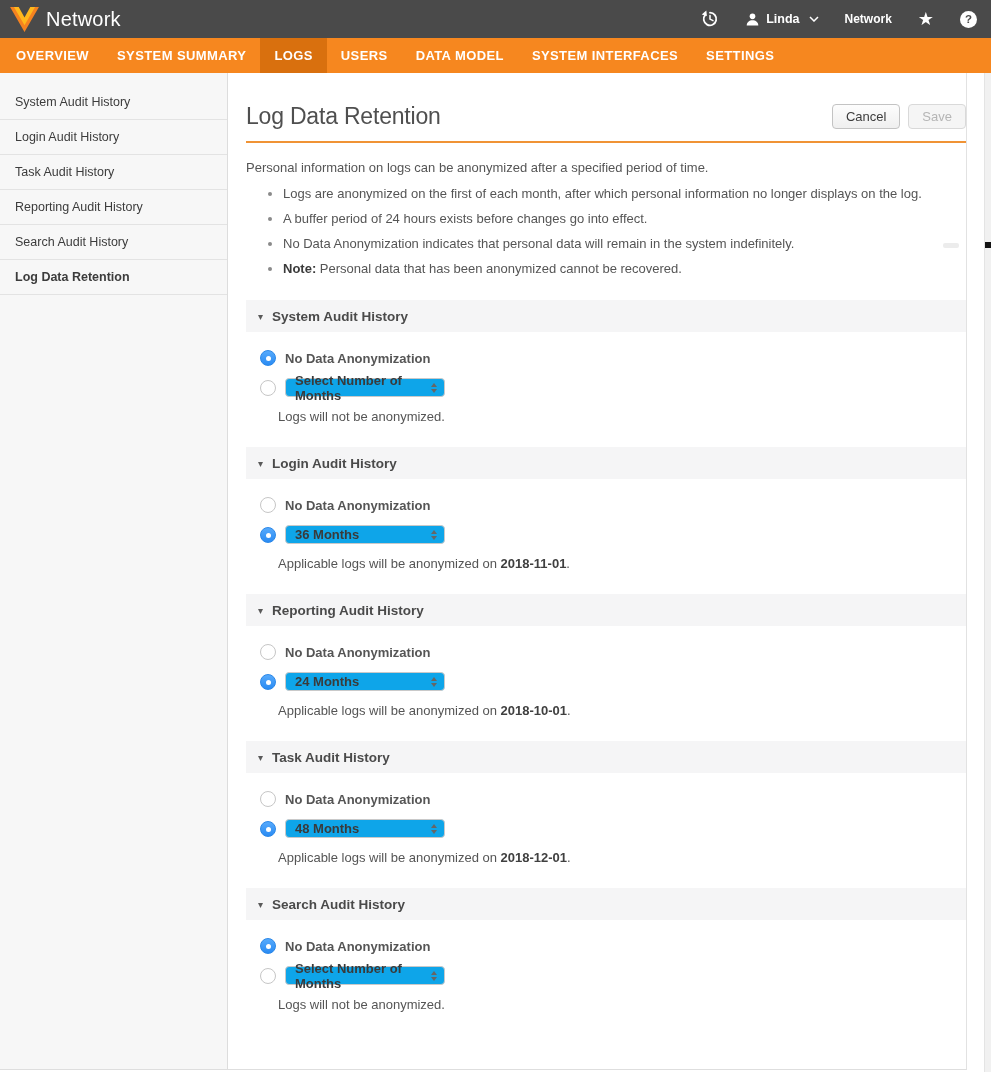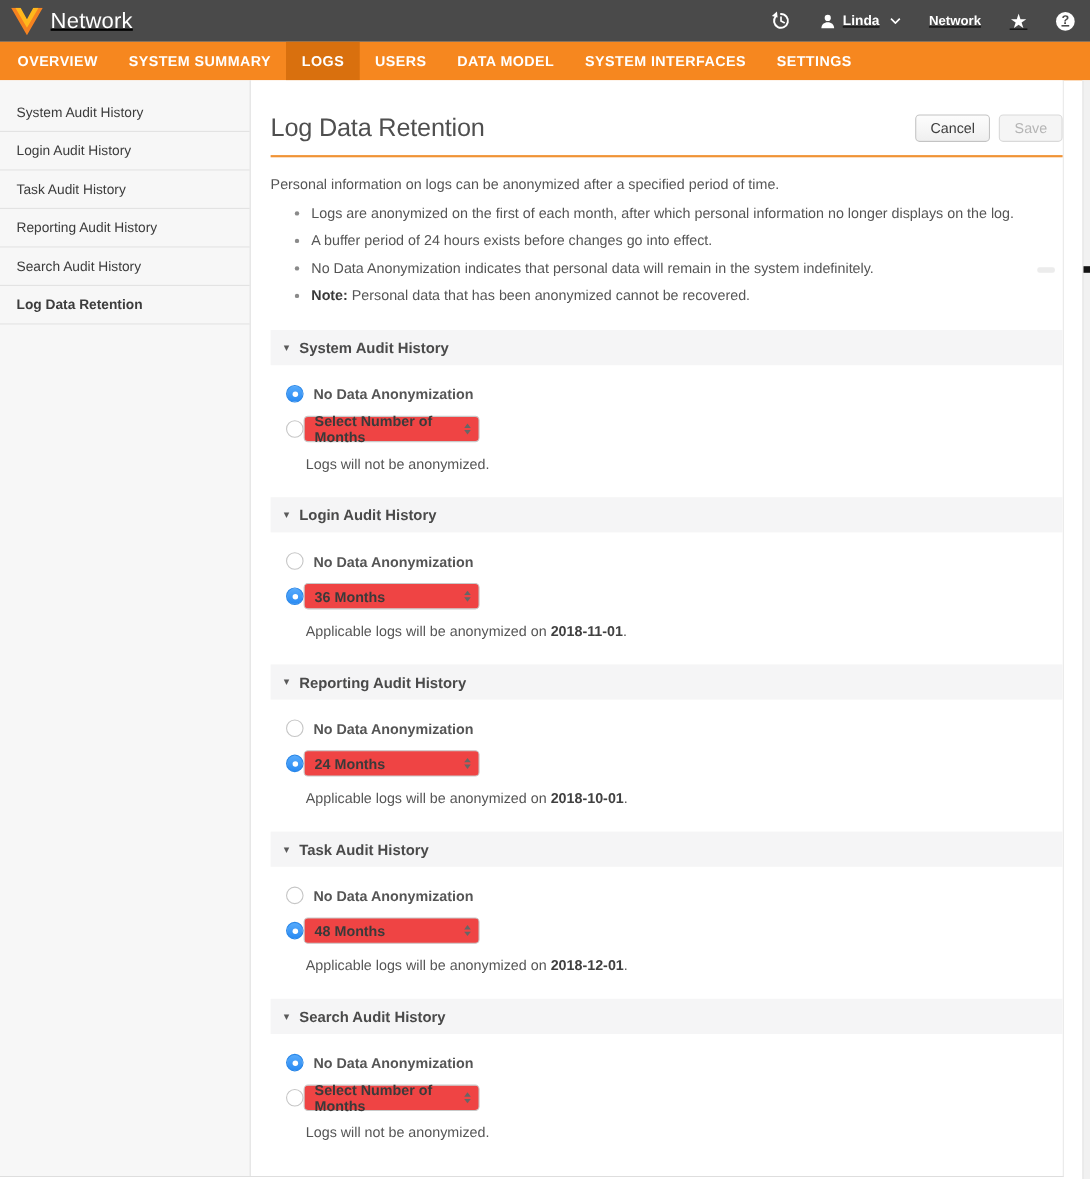--- a/index.html
+++ b/index.html
@@ -1,21 +1,21 @@
 <!DOCTYPE html>
 <html><head>
 <meta charset="utf-8">
 <style>
   * { margin:0; padding:0; box-sizing:border-box; }
   html,body { width:991px; height:1072px; overflow:hidden; background:#fff;
               font-family:"Liberation Sans", sans-serif; position:relative; }
 
   
   .topbar { height:38px; background:#4a4a4a; display:flex; align-items:center;
-            justify-content:space-between; padding:0 14px 0 10px;text-decoration:underline; }
+            justify-content:space-between; padding:0 14px 0 10px; }
   .brand { display:flex; align-items:center; gap:7px; cursor:pointer; }
   .brand svg { width:29px; height:25px; }
   .brand-text { color:#fff; font-size:20px; font-weight:500; letter-spacing:0.2px; }
   .topbar-right { display:flex; align-items:center; gap:26px; }
   .hist-icon svg { width:18px; height:18px; display:block; }
   .user { display:flex; align-items:center; gap:6px; cursor:pointer; }
   .user svg.person { width:15px; height:15px; }
   .user-name { color:#fff; font-size:12.5px; font-weight:bold; }
   .user svg.chev { width:10px; height:6px; margin-left:3px; }
   .env-label { color:#fff; font-size:12px; font-weight:bold; cursor:pointer; }
@@ -65,22 +65,22 @@
 
   .row { display:flex; align-items:center; margin-left:14px;font-weight:bold; }
   .row.r1 { margin-top:18px; }
   .row.r2 { margin-top:12px; }
   .radio { width:16px; height:16px; border-radius:50%; background:#fff;
            border:1px solid #c6c6c6; flex:0 0 16px; position:relative; cursor:pointer; }
   .radio.checked { border:1px solid #2a87e8; background:linear-gradient(#56aafc,#2a8bf3); }
   .radio.checked::after { content:""; position:absolute; left:5px; top:5px; width:5px;
            height:5px; border-radius:50%; background:#fff; }
   .radio-label { font-size:13px; color:#555; margin-left:9px; }
-  .select { width:160px; height:24px; border:1px solid #c9c9c9;
-            border-radius:4px; background:#ef4444; display:flex; align-items:center;
+  .select { width:160px; height:19px; margin-left:9px; border:1px solid #c9c9c9;
+            border-radius:4px; background:#0ea5e9; display:flex; align-items:center;
             justify-content:space-between; padding:0 7px 0 9px; font-size:13px;
             color:#3a3a3a; cursor:pointer; }
   .stepper { display:flex; flex-direction:column; gap:2px; }
   .stepper i { display:block; width:0; height:0; border-left:3.5px solid transparent;
                border-right:3.5px solid transparent; }
   .stepper i.up { border-bottom:4px solid #666; }
   .stepper i.dn { border-top:4px solid #666; }
   .note { margin:12px 0 0 32px; font-size:13px; color:#555; }
   .note b { color:#404040; }
 

